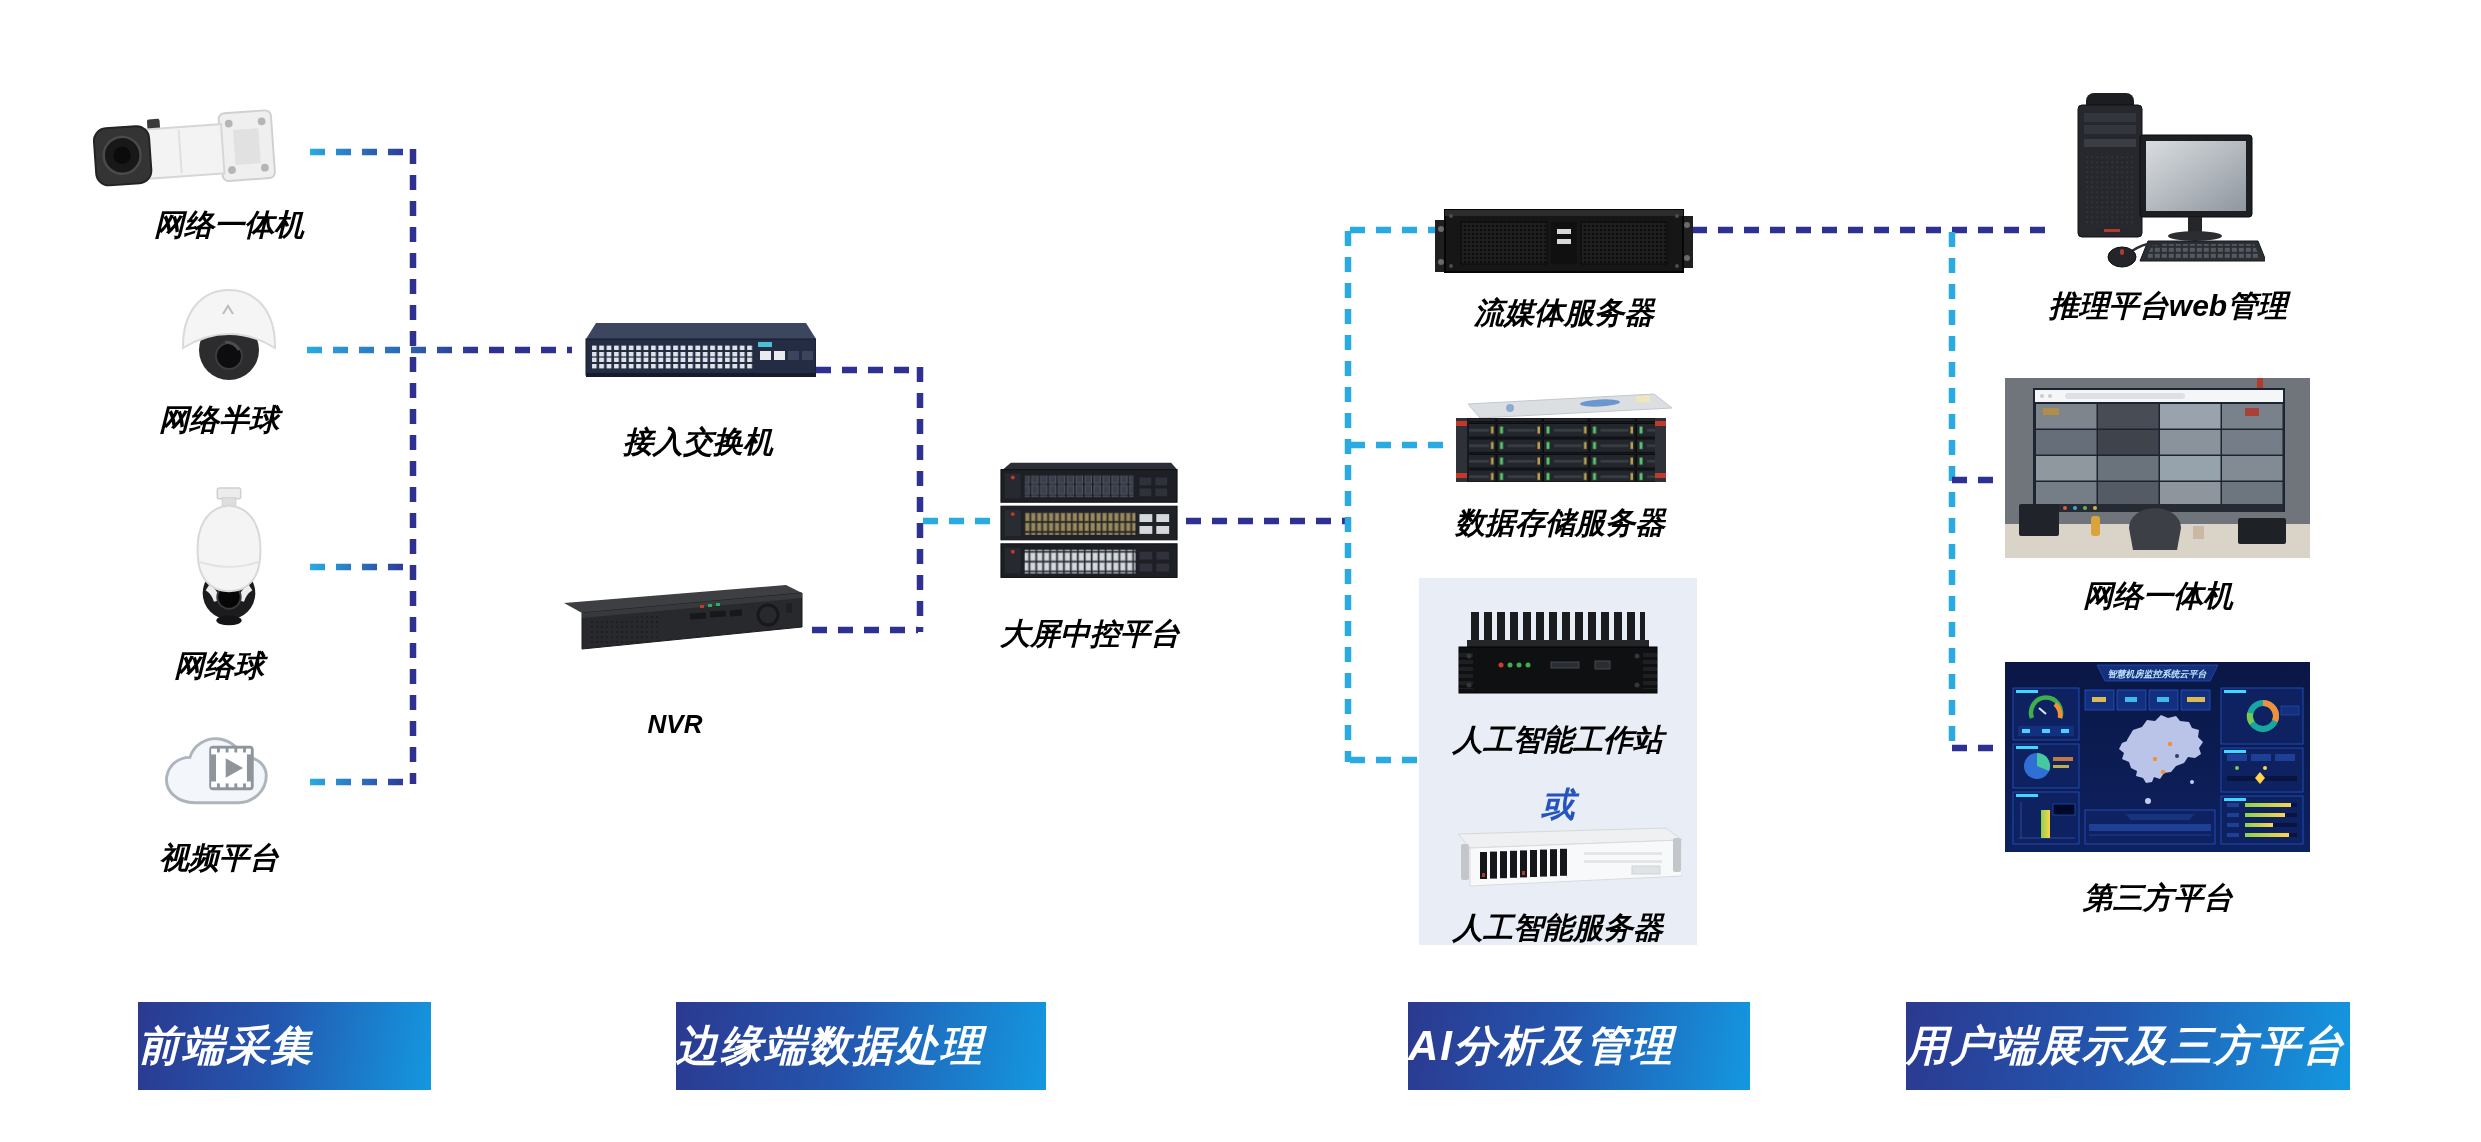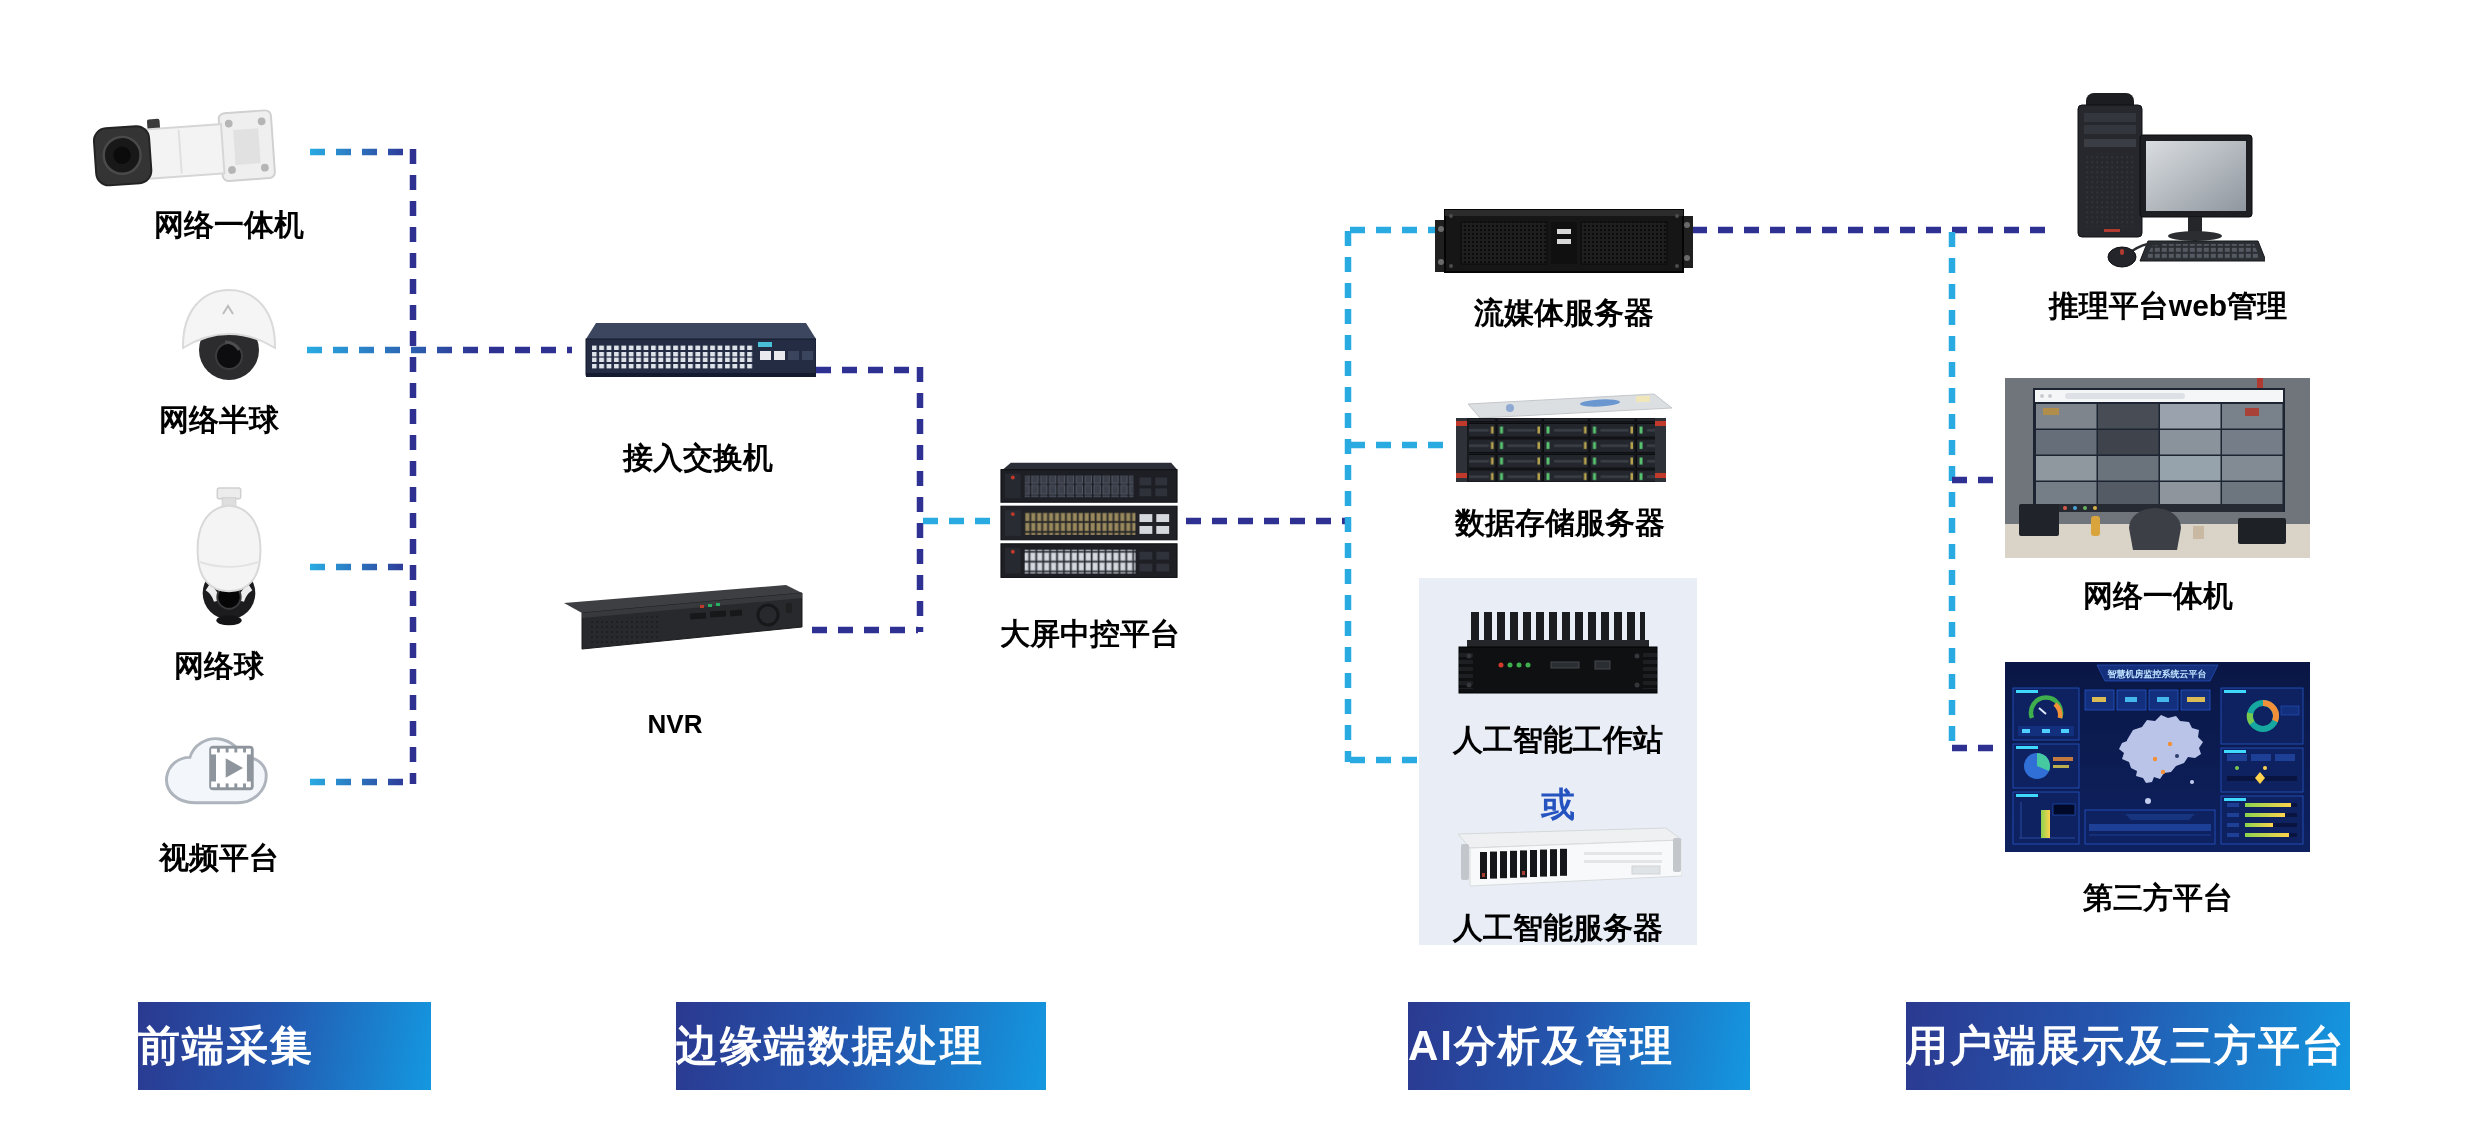--- a/index.html
+++ b/index.html
@@ -1,18 +1,18 @@
 <!DOCTYPE html>
 <html><head>
 <meta charset="utf-8">
 <style>
   html,body{margin:0;padding:0;background:#ffffff;}
   body{width:2481px;height:1142px;position:relative;overflow:hidden;
        font-family:"Liberation Sans","DejaVu Sans",sans-serif;}
-  .stage{position:absolute;left:0;top:0;width:2481px;height:1142px;}
+  .stage{position:absolute;left:0;top:0;width:2481px;height:1142px;font-style:italic;}
   .art{position:absolute;}
   .art svg{display:block;width:100%;height:100%;}
   .lbl{position:absolute;font-weight:bold;font-size:30px;color:#000;text-align:center;line-height:36px;}
   .or-lbl{position:absolute;font-weight:bold;font-size:34px;color:#2553C0;text-align:center;}
   .ai-box{position:absolute;left:1419px;top:578px;width:278px;height:367px;background:#e9eef6;}
   .banner{position:absolute;top:1002px;height:88px;background:linear-gradient(100deg,#2B3990 0%,#2456ae 45%,#1498E0 100%);
           color:#fff;font-weight:bold;font-size:42px;text-align:left;line-height:88px;letter-spacing:2px;}
   .lines{position:absolute;left:0;top:0;width:2481px;height:1142px;pointer-events:none;}
 </style>
 </head>
@@ -137,21 +137,21 @@
       <rect x="10" y="24" width="230" height="36" fill="#232c42" stroke="#131a2c"></rect>
       <rect x="16" y="30" width="162" height="24" fill="url(#pPorts)"></rect>
       <rect x="182" y="27" width="14" height="5" fill="#49c0d8"></rect>
       <rect x="184" y="36" width="11" height="9" fill="#e8eaee"></rect>
       <rect x="198" y="36" width="11" height="9" fill="#e8eaee"></rect>
       <rect x="212" y="36" width="11" height="9" fill="#3a445c"></rect>
       <rect x="226" y="36" width="11" height="9" fill="#3a445c"></rect>
       <rect x="10" y="58" width="230" height="4" fill="#141b2e"></rect>
     </svg>
   </div>
-  <div class="lbl" style="left:568px;top:424px;width:260px;margin-top:16px;">接入交换机</div>
+  <div class="lbl" style="left:568px;top:424px;width:260px;">接入交换机</div>
 
   <div class="art" style="left:540px;top:575px;width:268px;height:95px;">
     <svg viewBox="0 0 268 95">
       <defs>
         <pattern id="pVent" width="5" height="5" patternUnits="userSpaceOnUse">
           <circle cx="2" cy="2" r="1" fill="#1b1c1e"></circle>
         </pattern>
       </defs>
       <polygon points="24,28 246,10 262,18 42,38" fill="#3d3f42"></polygon>
       <polygon points="42,38 262,18 262,52 42,74" fill="#28292c" stroke="#1a1b1d"></polygon>

